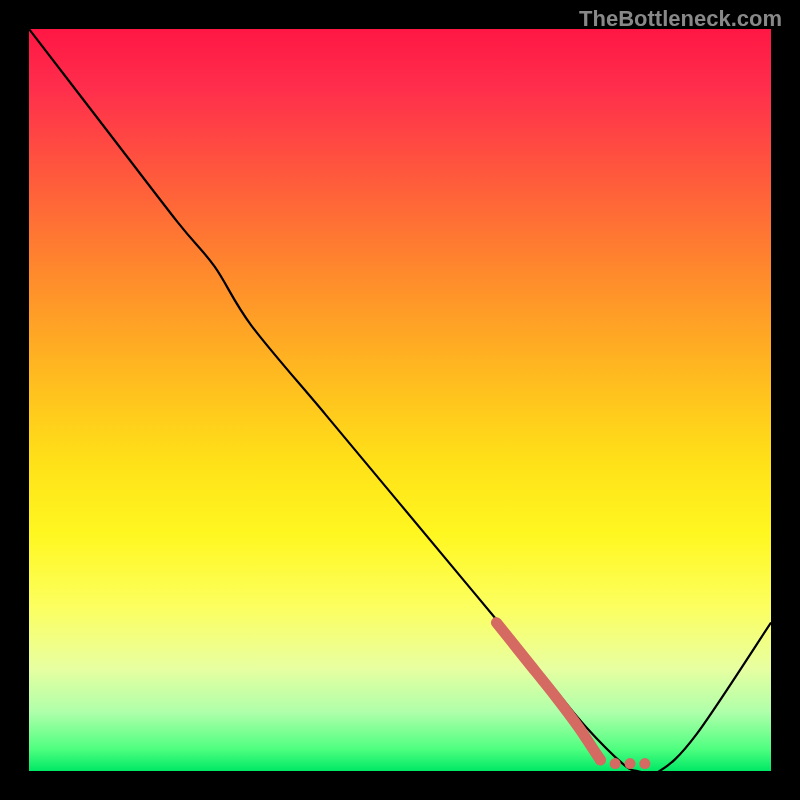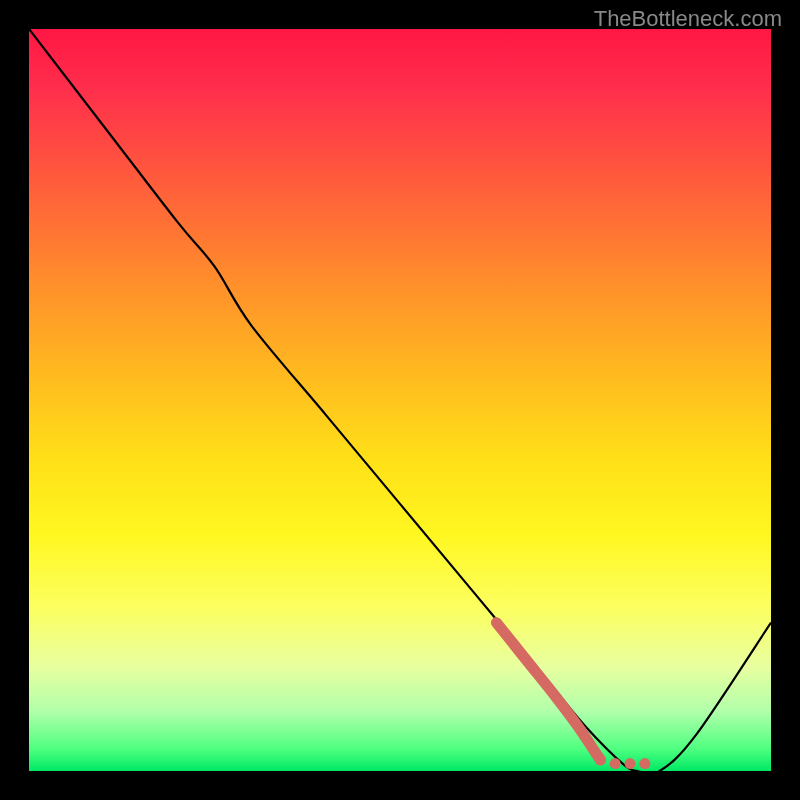--- a/index.html
+++ b/index.html
@@ -10,21 +10,21 @@
     height: 800px;
     position: relative;
     font-family: Arial, sans-serif;
   }
   .watermark {
     position: absolute;
     top: 6px;
     right: 18px;
     color: #888;
     font-size: 22px;
-    font-weight: 400;
+    font-weight: 700;
     z-index: 10;
   }
   .plot-area {
     position: absolute;
     left: 29px;
     top: 29px;
     width: 742px;
     height: 742px;
   }
   .gradient-bg {

